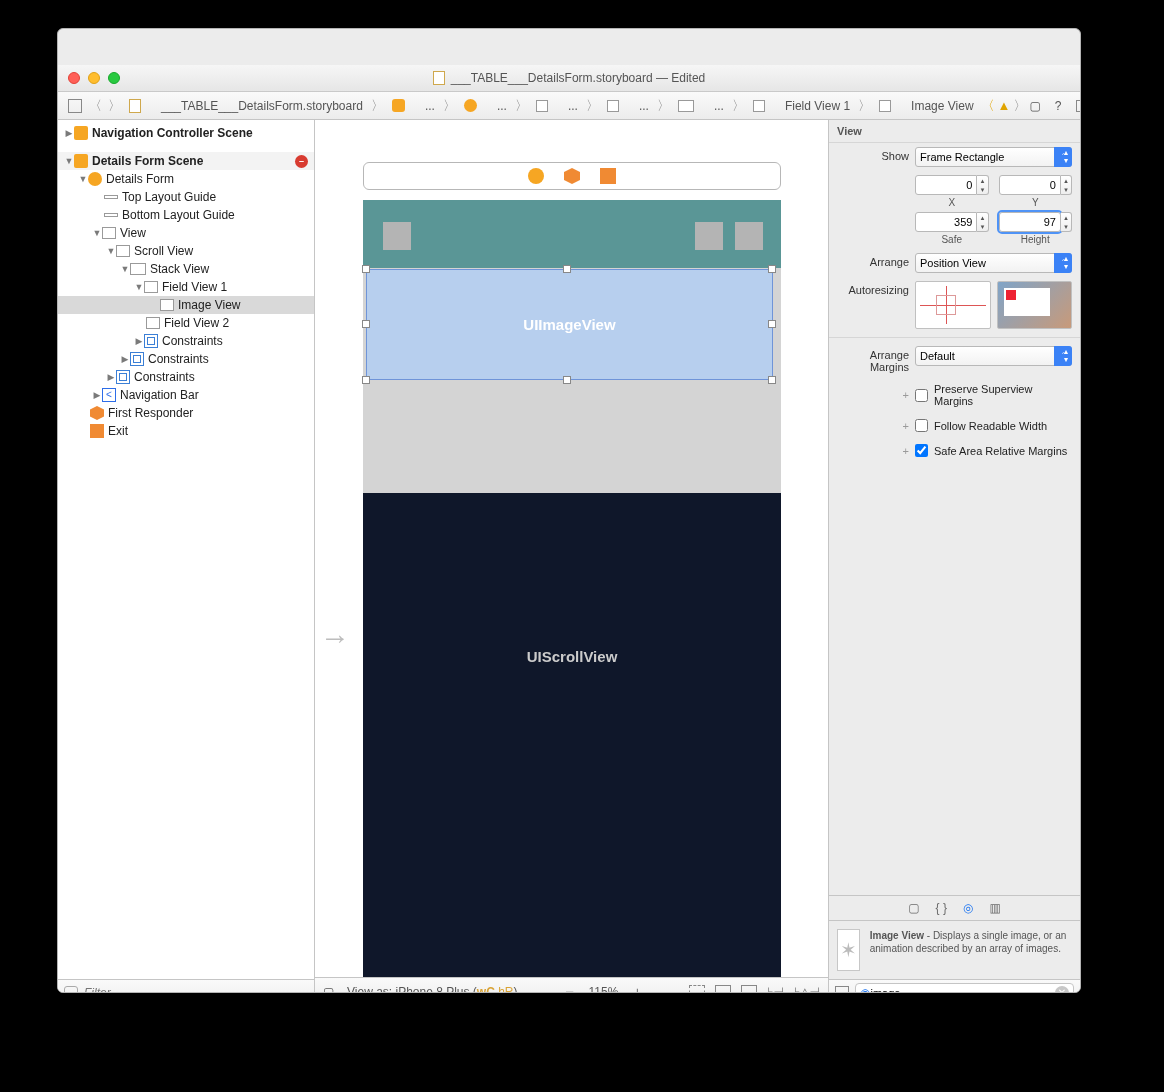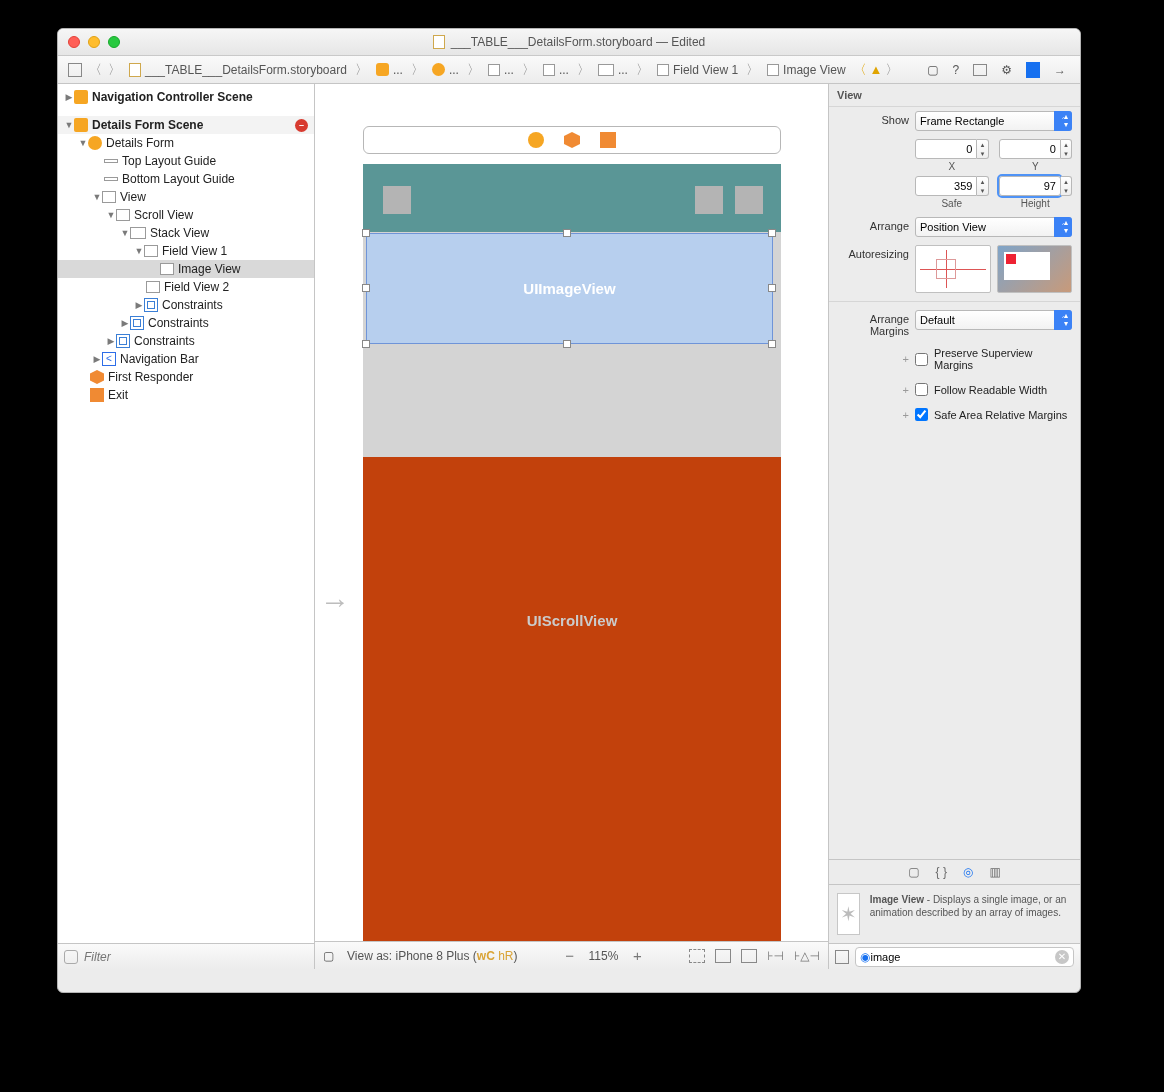--- a/index.html
+++ b/index.html
@@ -1,30 +1,30 @@
 <!DOCTYPE html>
 <html><head>
 <meta charset="utf-8">
 <style>
   * { box-sizing: border-box; margin: 0; padding: 0; font-family: -apple-system, "Helvetica Neue", Arial, sans-serif; }
   body { background: #000; width: 1164px; height: 1092px; font-size: 12px; color: #222; }
   .window { position: absolute; left: 57px; top: 28px; width: 1024px; height: 965px; background: #ececec; border-radius: 6px; overflow: hidden; box-shadow: 0 18px 50px rgba(0,0,0,.5); border:1px solid #b4b4b4;}
-  .titlebar { height: 27px; background: linear-gradient(#f6f6f6,#e6e6e6); border-bottom: 1px solid #c9c9c9; display:flex; align-items:center; position:relative;}
+  .titlebar { height: 27px; background: linear-gradient(#f6f6f6,#e6e6e6); border-bottom: 1px solid #c9c9c9; display:flex; align-items:center; position:relative;margin-top:36px;}
   .traffic { display:flex; gap:8px; padding-left:10px;}
   .dot{width:12px;height:12px;border-radius:50%;}
   .red{background:#ff5f57;border:1px solid #e24238;}
   .yellow{background:#ffbd2e;border:1px solid #e1a116;}
   .green{background:#28c940;border:1px solid #17a92b;}
   .title{position:absolute;left:0;right:0;text-align:center;font-size:12px;color:#555;display:flex;gap:6px;justify-content:center;align-items:center;}
   .file-icon{width:12px;height:14px;background:#fff;border:1px solid #cfa84d;position:relative;}
   .toolbar{height:28px;background:linear-gradient(#fafafa,#ececec);border-bottom:1px solid #c5c5c5;display:flex;align-items:center;padding:0 6px;font-size:12px;color:#555;}
   .tool-btn{padding:2px 4px;display:flex;align-items:center;cursor:default;}
   .tool-group-right{margin-left:auto;display:flex;gap:14px;align-items:center;padding-right:8px;}
   .chev{font-size:13px;color:#8a8a8a;padding:0 3px;}
-  .crumb{display:flex;align-items:center;gap:4px;padding:0 5px;white-space:nowrap;}
+  .crumb{display:flex;align-items:center;gap:20px;padding:0 5px;white-space:nowrap;}
   .crumb .sq{width:12px;height:12px;background:#fff;border:1px solid #999;}
   .crumb .ora{width:13px;height:13px;background:#f6a623;border-radius:3px;}
   .main{display:flex;height:calc(100% - 50px - 28px);}
   
   .outline{width:257px;background:#fff;border-right:1px solid #c5c5c5;display:flex;flex-direction:column;}
   .tree{flex:1;overflow:auto;padding-top:4px;font-size:12px;}
   .row{display:flex;align-items:center;height:18px;padding-right:6px;white-space:nowrap;}
   .disclose{width:10px;text-align:center;color:#7a7a7a;font-size:9px;}
   .sp{display:inline-block;}
   .ic-folder{width:14px;height:14px;background:#f6a623;border-radius:2px;margin-right:4px;}
@@ -43,21 +43,21 @@
   
   .canvas-wrap{flex:1;background:#fff;display:flex;flex-direction:column;border-right:1px solid #c5c5c5;position:relative;}
   .canvas{flex:1;position:relative;overflow:hidden;background:#fff;}
   .arrow{position:absolute;left:5px;top:497px;color:#bdbdbd;font-size:30px;}
   .phone{position:absolute;left:48px;top:42px;width:418px;}
   .aux-bar{height:28px;border:1px solid #b7b7b7;border-radius:6px;background:#fff;display:flex;gap:20px;align-items:center;justify-content:center;}
   .aux-ic{width:16px;height:16px;}
   .device{margin-top:10px;width:418px;height:790px;position:relative;}
   .teal{position:absolute;left:0;top:0;right:0;height:68px;background:#5a9696;}
   .teal .sq{position:absolute;top:22px;width:28px;height:28px;background:#b4b4b4;}
-  .scroll-area{position:absolute;left:0;top:68px;right:0;bottom:0;background:#c2410c;}
+  .scroll-area{position:absolute;left:0;top:68px;right:0;bottom:0;background:#0f172a;}
   .field1{position:absolute;left:0;top:0;right:0;height:225px;background:#d4d4d4;}
   .imgview{position:absolute;left:3px;top:1px;width:407px;height:111px;background:#b7cfee;border:1px solid #6f94d8;display:flex;align-items:center;justify-content:center;color:#fff;font-weight:600;font-size:15px;}
   .sel-handle{position:absolute;width:8px;height:8px;background:#fff;border:1px solid #888;}
   .scroll-label{position:absolute;left:0;right:0;top:380px;text-align:center;color:#cbcbcb;font-weight:600;font-size:15px;}
   .canvas-footer{height:28px;border-top:1px solid #c5c5c5;background:linear-gradient(#fafafa,#ececec);display:flex;align-items:center;padding:0 8px;font-size:12px;color:#555;gap:10px;}
   .canvas-footer .stretch{flex:1;}
   .zoom-btn{width:18px;text-align:center;color:#777;font-size:15px;}
   .footer-ic{width:16px;height:14px;border:1px solid #888;}
   .w{color:#d9a335;font-weight:bold;}
   .h{color:#d9a335;margin-top:11px;}

